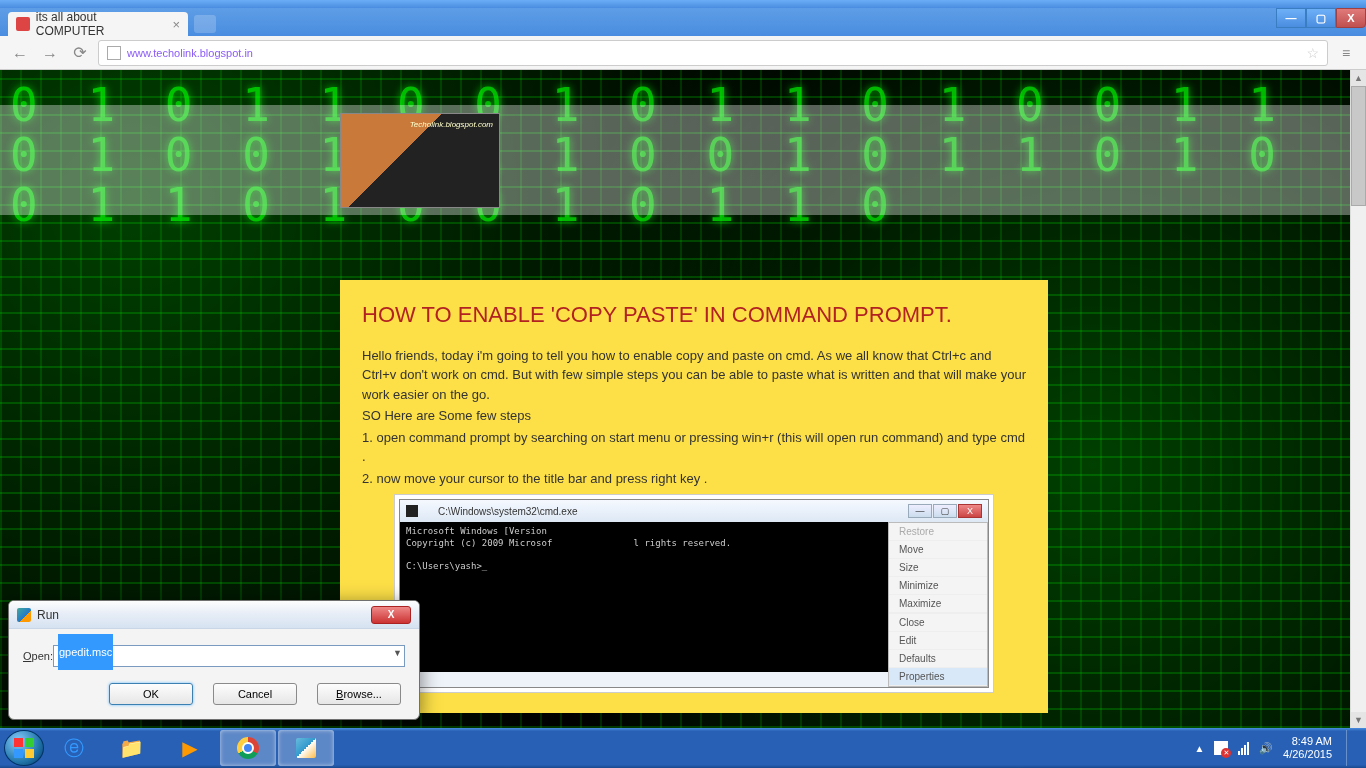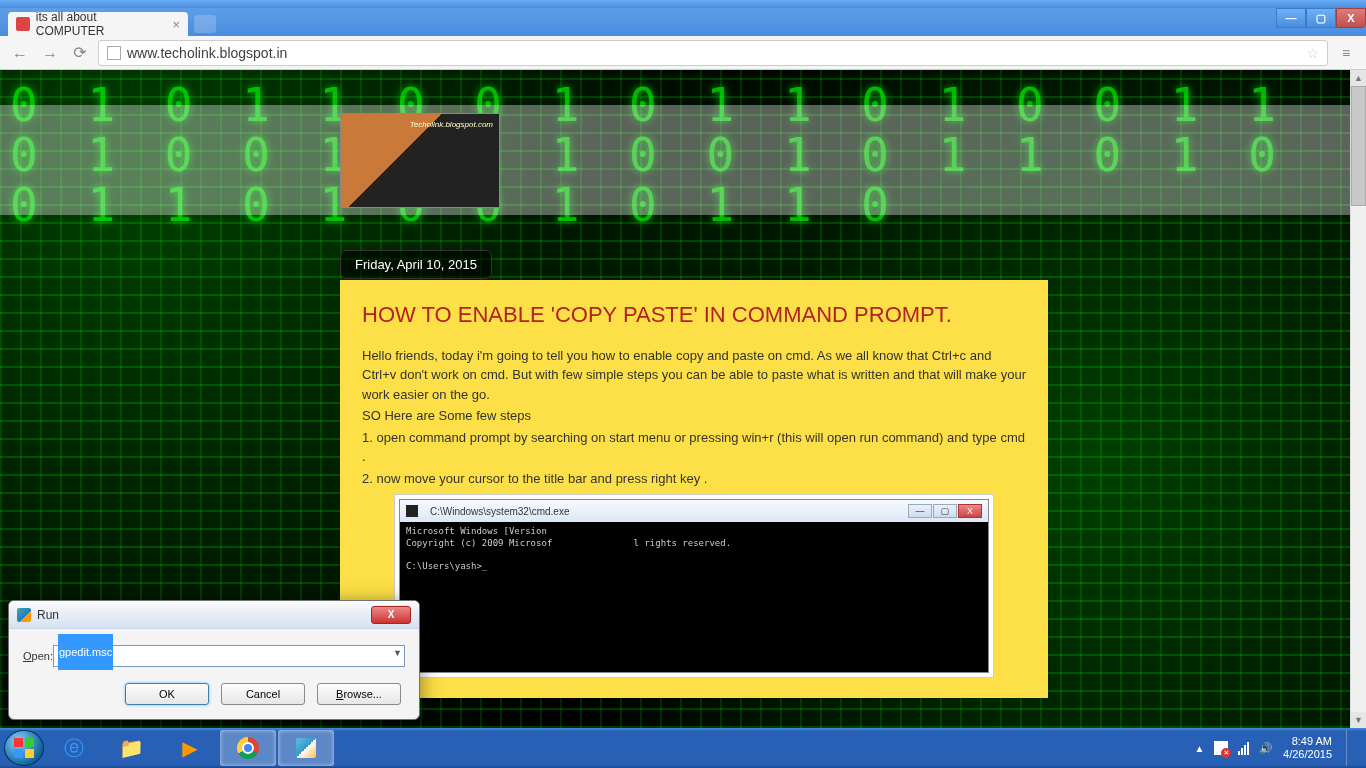--- a/index.html
+++ b/index.html
@@ -16,21 +16,21 @@
 .new-tab { width: 22px; height: 18px; background: rgba(255,255,255,0.2); margin-left: 6px; margin-bottom: 3px; border-radius: 3px; }
 .win-controls { position: absolute; right: 0; top: 0; display: flex; }
 .win-btn { width: 30px; height: 20px; background: linear-gradient(#6eb0f7,#4a8de0); border: 1px solid #3a7dc0; display: flex; align-items: center; justify-content: center; color: #fff; font-size: 11px; font-weight: bold; }
 .win-btn.close-w { background: linear-gradient(#e07a7a,#c05050); border-color: #a04040; border-radius: 0 0 4px 0; }
 
 
 .chrome-bar { height: 34px; background: #f5f5f5; border-bottom: 1px solid #ccc; display: flex; align-items: center; padding: 0 8px; gap: 6px; }
 .nav-btn { width: 24px; height: 24px; display: flex; align-items: center; justify-content: center; color: #888; font-size: 16px; cursor: pointer; border-radius: 3px; }
 .omnibox { flex: 1; height: 26px; border: 1px solid #ccc; border-radius: 3px; background: #fff; display: flex; align-items: center; padding: 0 8px; gap: 6px; }
 .omnibox .page-icon { width: 14px; height: 14px; border: 1px solid #aaa; }
-.omnibox input { border: none; outline: none; flex: 1; font-size: 14px; color: #404040; }
+.omnibox input { border: none; outline: none; flex: 1; font-size: 11px; color: #8b5cf6; }
 .omnibox .star { color: #ccc; font-size: 14px; }
 .chrome-menu { width: 24px; height: 24px; display: flex; align-items: center; justify-content: center; color: #888; font-size: 14px; }
 
 
 .viewport { width: 100%; height: 658px; position: relative; overflow: hidden; background: #000; }
 .matrix-bg { position: absolute; inset: 0; background: #000;
   background-image:
     radial-gradient(circle at 10% 20%, rgba(0,255,0,0.25) 0, transparent 50%),
     radial-gradient(circle at 80% 60%, rgba(0,255,0,0.25) 0, transparent 50%),
     repeating-linear-gradient(90deg, rgba(0,255,0,0.15) 0 2px, transparent 2px 20px),
@@ -44,21 +44,21 @@
 .banner-caption { position: absolute; top: 6px; right: 6px; font-size: 8px; color: #ffc; font-style: italic; }
 
 .post-date { position: absolute; top: 180px; left: 340px; background: rgba(0,0,0,0.6); border: 1px solid #333; border-radius: 6px; padding: 6px 14px; color: #fff; font-size: 13px; }
 
 .post { position: absolute; top: 210px; left: 340px; width: 708px; background: #fde047; padding: 20px 22px; }
 .post h2 { color: #b22222; font-size: 22px; font-weight: 400; margin-bottom: 16px; line-height: 1.35; }
 .post p { font-size: 13px; color: #333; line-height: 1.5; margin-bottom: 2px; }
 
 .cmd-shot { margin: 6px auto 0; width: 600px; border: 1px solid #ccc; padding: 4px; background: #fff; }
 .cmd-win { border: 1px solid #888; background: #eef3f9; }
-.cmd-title { height: 22px; background: linear-gradient(#f5f9ff,#dde8f5); display: flex; align-items: center; padding: 0 6px; font-size: 10px; color: #333; gap: 12px; }
+.cmd-title { height: 22px; background: linear-gradient(#f5f9ff,#dde8f5); display: flex; align-items: center; padding: 0 6px; font-size: 10px; color: #333; gap: 20px; }
 .cmd-title .cmd-icon { width: 12px; height: 12px; background: #222; }
 .cmd-title .wc { margin-left: auto; display: flex; gap: 1px; }
 .cmd-title .wc span { width: 24px; height: 14px; background: linear-gradient(#eef,#cde); border: 1px solid #9ab; display:inline-flex; align-items:center; justify-content:center; font-size:9px; }
 .cmd-title .wc .cx { background: linear-gradient(#e88,#c44); border-color:#a33; color:#fff; }
 .cmd-body { display: flex; }
 .cmd-black { flex: 1; background: #000; color: #ccc; font-family: "Lucida Console", monospace; font-size: 9px; padding: 4px 6px; height: 150px; line-height: 1.3; white-space: pre; }
 .ctx-menu { width: 100px; background: #f4f4f4; border: 1px solid #bbb; font-size: 10px; color: #555; }
 .ctx-menu div { padding: 3px 10px; border-bottom: 1px solid #eee; }
 .ctx-menu .dis { color: #aaa; }
 .ctx-menu .sep { height:1px; padding:0; background:#ccc; }
@@ -77,21 +77,21 @@
 .run-body { padding: 16px 14px 14px; }
 .run-row1 { display:flex; gap:12px; align-items:flex-start; margin-bottom:18px; }
 .run-bigicon { width:34px; height:34px; background:linear-gradient(135deg,#6bd 0,#39c 50%,#fff 50%,#fb4 75%); border:1px solid #8ac; border-radius:3px; flex-shrink:0; }
 .run-desc { font-size:11px; color:#333; line-height:1.35; }
 .run-row2 { display:flex; align-items:center; margin-bottom:16px; }
 .run-label { font-size:11px; color:#333; }
 .run-input-wrap { flex:1; position:relative; }
 .run-input { width:100%; height:22px; border:1px solid #7a9ac0; background:#fff; padding:0 18px 0 4px; font-size:11px; }
 .run-input .sel { background:#3399ff; color:#fff; padding:12px 1px; }
 .run-dd { position:absolute; right:3px; top:3px; font-size:9px; color:#555; }
-.run-btns { display:flex; justify-content:flex-end; gap:12px; padding-right:4px; }
+.run-btns { display:flex; justify-content:flex-end; gap:20px; padding-right:4px; }
 .run-btns button { width:84px; height:22px; font-size:11px; background:linear-gradient(#fdfdfd,#e6e6e6); border:1px solid #8a8a8a; border-radius:3px; cursor:pointer; }
 .run-btns button.ok { border:1px solid #3c7fb1; box-shadow:0 0 3px #6bf; }
 
 
 .taskbar { position:absolute; bottom:0; left:0; right:0; height:40px; background:linear-gradient(#4a8de0 0,#2760b5 8%,#2760b5 92%,#1a4a8e); display:flex; align-items:center; padding:0 4px; }
 .start-orb { width:40px; height:36px; border-radius:50%; background:radial-gradient(circle at 35% 30%,#8cf,#27a 60%,#036); border:1px solid #036; position:relative; display:flex; align-items:center; justify-content:center; }
 .start-orb::after { content:""; width:20px; height:20px; background:
   linear-gradient(#f33,#f33) 0 0/9px 9px no-repeat,
   linear-gradient(#3c3,#3c3) 11px 0/9px 9px no-repeat,
   linear-gradient(#39f,#39f) 0 11px/9px 9px no-repeat,
@@ -147,21 +147,20 @@
 
 <div class="viewport">
   <div class="matrix-bg"></div>
 
   <div class="header-banner">
     <div class="banner-img">
       <span class="banner-caption">Techolink.blogspot.com</span>
     </div>
   </div>
 
-  <div class="post-date">Friday, April 10, 2015</div>
 
   <div class="post">
     <h2>HOW TO ENABLE 'COPY PASTE' IN COMMAND PROMPT.</h2>
     <p>Hello friends, today i'm going to tell you how to enable copy and paste on cmd. As we all know that Ctrl+c and Ctrl+v don't work on cmd. But with few simple steps you can be able to paste what is written and that will make your work easier on the go.</p>
     <p>SO Here are Some few steps</p>
     <p>1. open command prompt by searching on start menu or pressing win+r (this will open run command) and type cmd .</p>
     <p>2. now move your cursor to the title bar and press right key .</p>
 
     <div class="cmd-shot">
       <div class="cmd-win">
@@ -172,20 +171,32 @@
             <span>—</span>
             <span>▢</span>
             <span class="cx">X</span>
           </div>
         </div>
         <div class="cmd-body">
           <div class="cmd-black">Microsoft Windows [Version 
 Copyright (c) 2009 Microsof               l rights reserved.
 
 C:\Users\yash&gt;_</div>
+          <div class="ctx-menu">
+            <div class="dis">Restore</div>
+            <div>Move</div>
+            <div>Size</div>
+            <div>Minimize</div>
+            <div>Maximize</div>
+            <div class="sep"></div>
+            <div>Close</div>
+            <div>Edit</div>
+            <div>Defaults</div>
+            <div class="sel">Properties</div>
+          </div>
         </div>
       </div>
     </div>
   </div>
 
   <div class="scrollbar">
     <div class="up">▲</div>
     <div class="thumb"></div>
     <div class="down">▼</div>
   </div>

